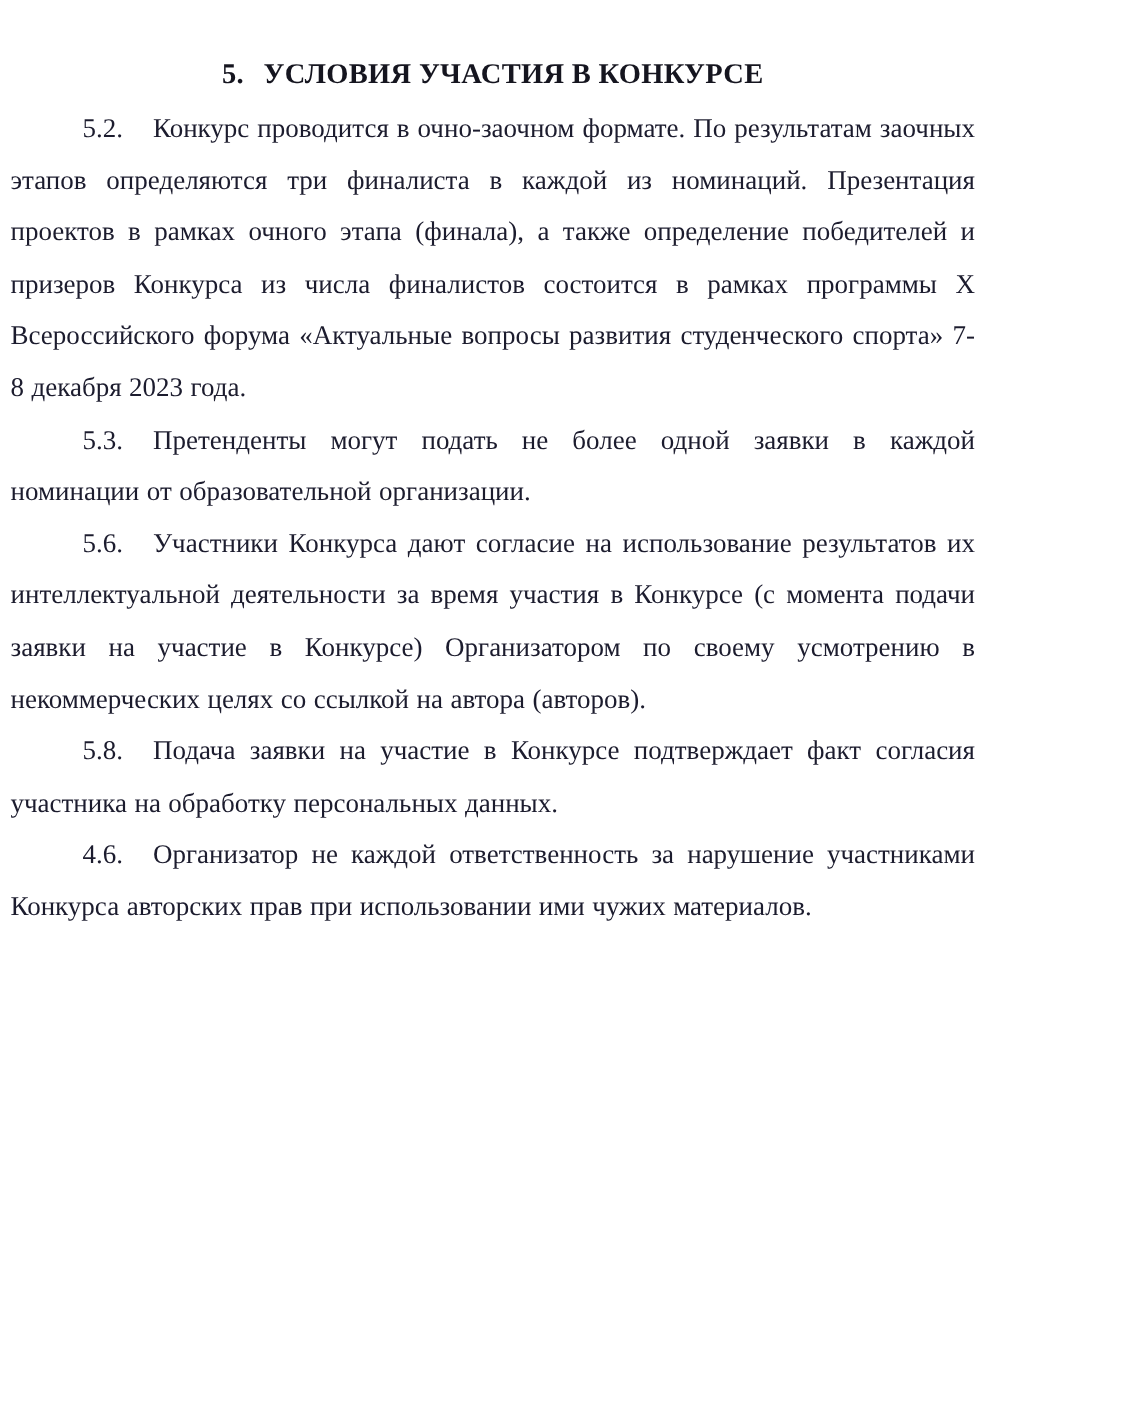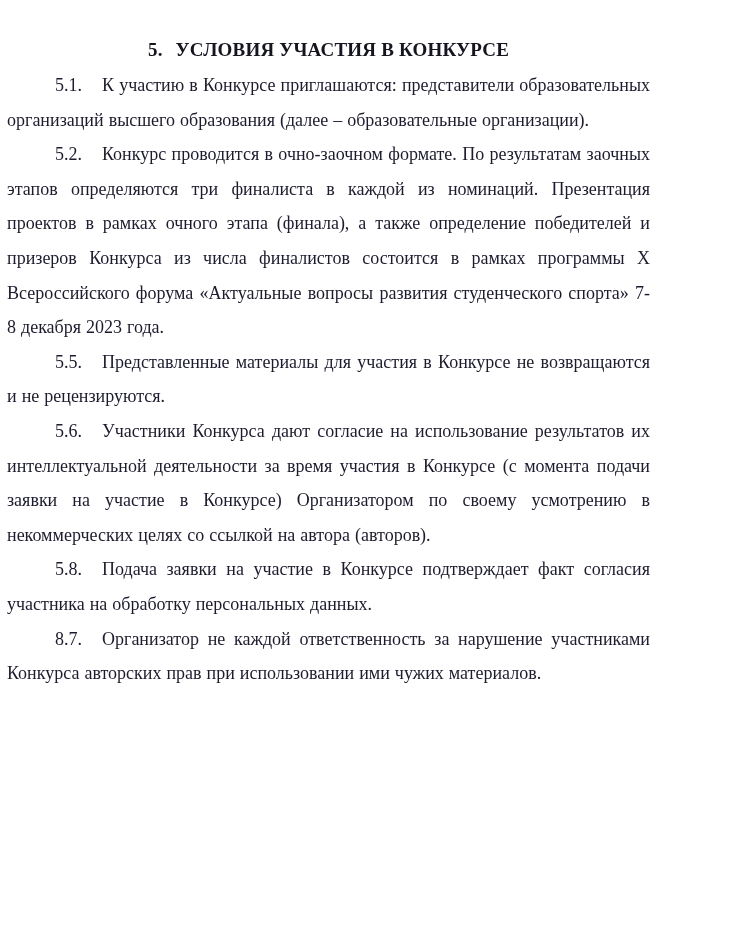--- a/index.html
+++ b/index.html
@@ -48,41 +48,38 @@
 </style>
 </head>
 <body>
 
 <div class="page">
   <h1 class="doc-heading">
     <span class="heading-number">5.</span><span>УСЛОВИЯ УЧАСТИЯ В КОНКУРСЕ</span>
   </h1>
 
   <div>
-  <p class="doc-paragraph">
-    <span class="para-number">5.1.</span><span>К участию в Конкурсе приглашаются: представители образовательных организаций высшего образования (далее – образовательные организации).</span>
-  </p>
 
   <p class="doc-paragraph">
     <span class="para-number">5.2.</span><span>Конкурс проводится в очно-заочном формате. По результатам заочных этапов определяются три финалиста в каждой из номинаций. Презентация проектов в рамках очного этапа (финала), а также определение победителей и призеров Конкурса из числа финалистов состоится в рамках программы X Всероссийского форума «Актуальные вопросы развития студенческого спорта» 7-8 декабря 2023 года.</span>
   </p>
 
+  <p class="doc-paragraph">
+    <span class="para-number">5.3.</span><span>Претенденты могут подать не более одной заявки в каждой номинации от образовательной организации.</span>
+  </p>
 
 
-  <p class="doc-paragraph">
-    <span class="para-number">5.5.</span><span>Представленные материалы для участия в Конкурсе не возвращаются и не рецензируются.</span>
-  </p>
 
   <p class="doc-paragraph">
     <span class="para-number">5.6.</span><span>Участники Конкурса дают согласие на использование результатов их интеллектуальной деятельности за время участия в Конкурсе (с момента подачи заявки на участие в Конкурсе) Организатором по своему усмотрению в некоммерческих целях со ссылкой на автора (авторов).</span>
   </p>
 
 
   <p class="doc-paragraph">
     <span class="para-number">5.8.</span><span>Подача заявки на участие в Конкурсе подтверждает факт согласия участника на обработку персональных данных.</span>
   </p>
 
   <p class="doc-paragraph">
-    <span class="para-number">8.7.</span><span>Организатор не каждой ответственность за нарушение участниками Конкурса авторских прав при использовании ими чужих материалов.</span>
+    <span class="para-number">4.6.</span><span>Организатор не каждой ответственность за нарушение участниками Конкурса авторских прав при использовании ими чужих материалов.</span>
   </p>
 
 </div>
 </div>
 
 </body></html>

